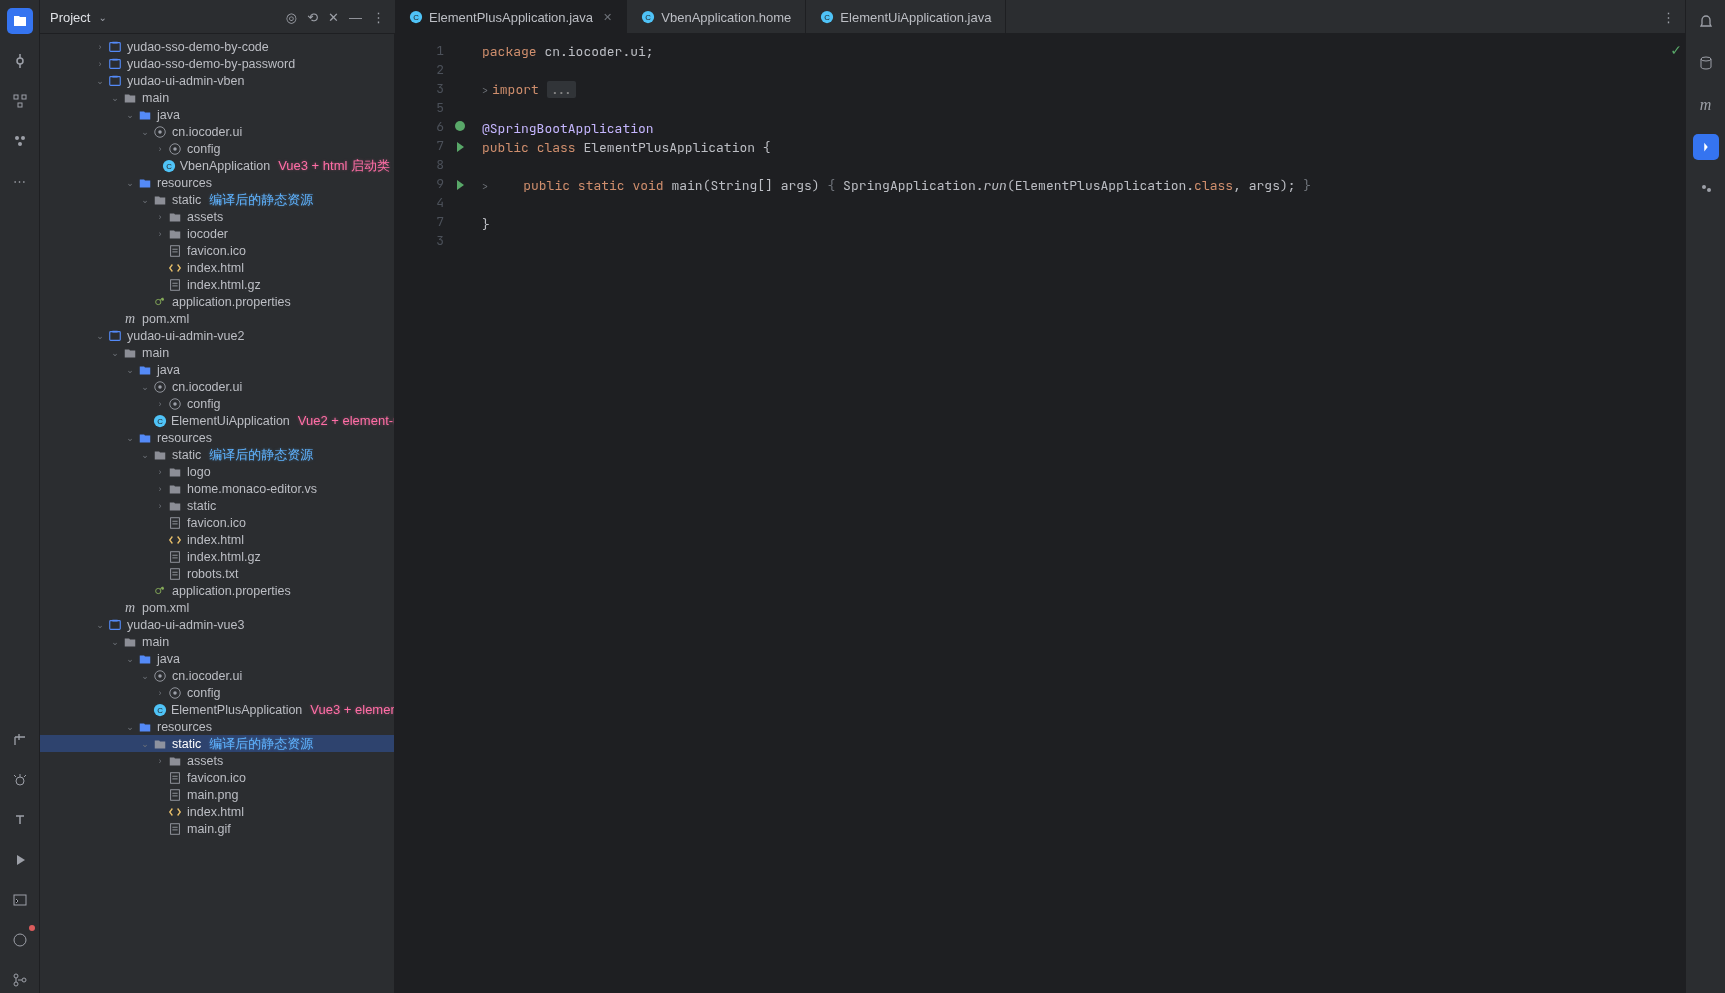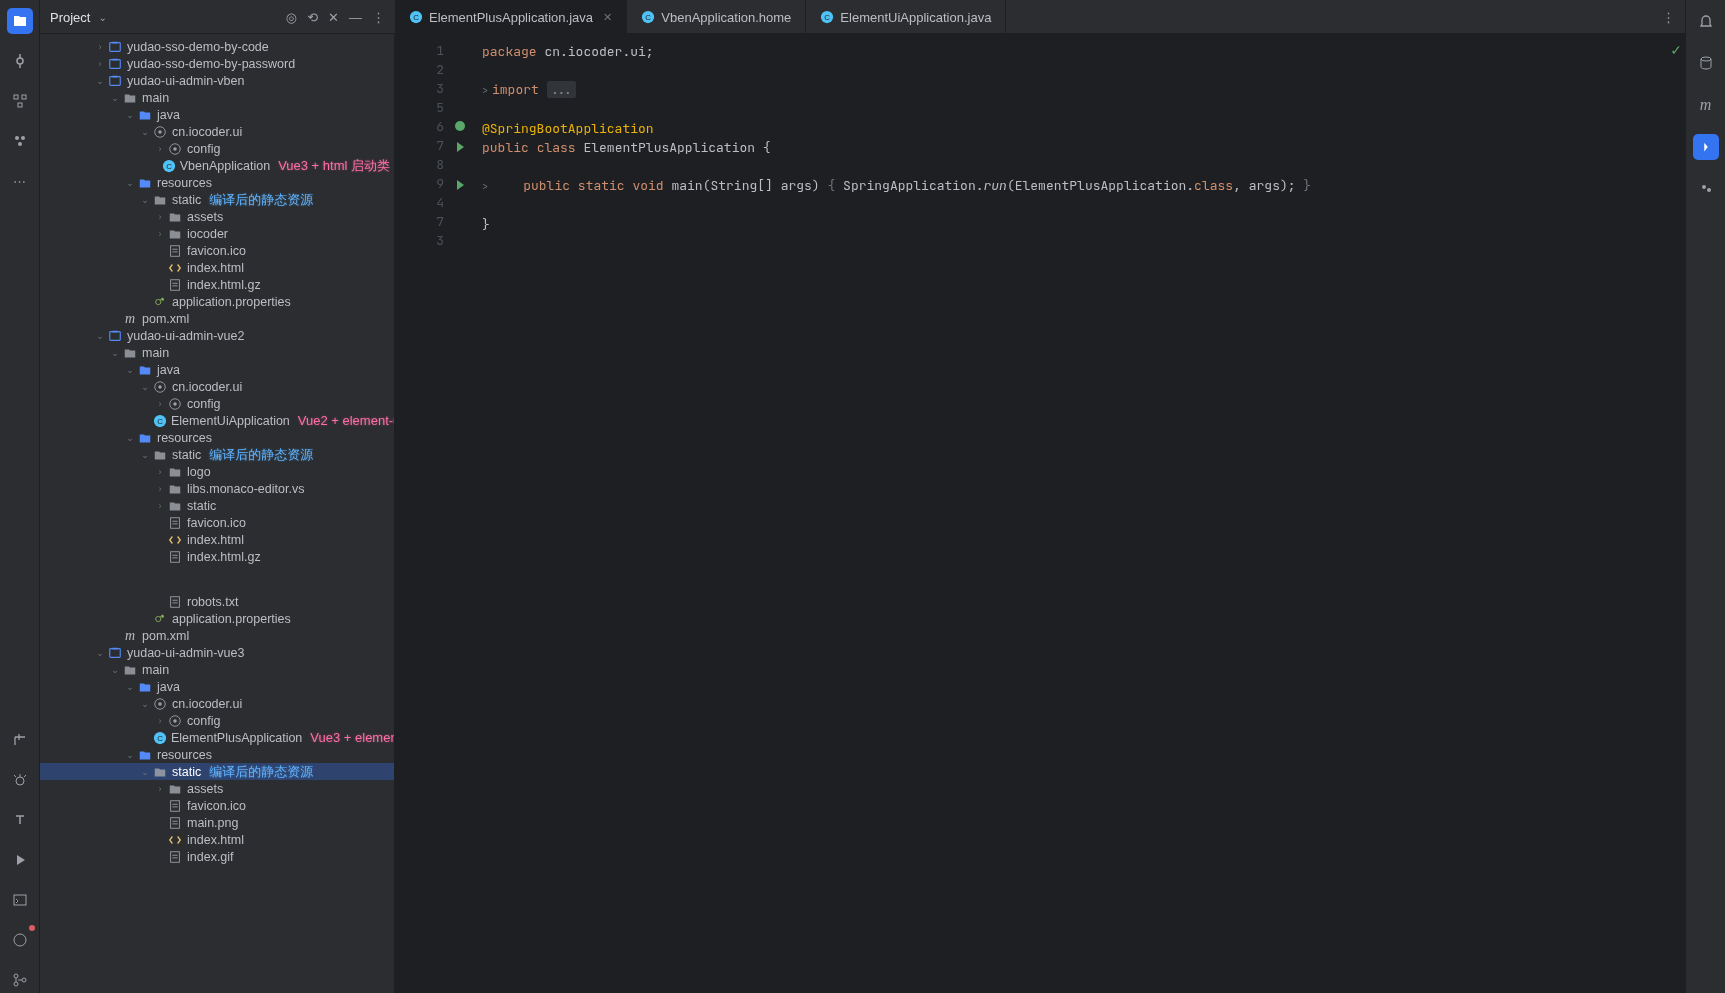--- a/index.html
+++ b/index.html
@@ -130,21 +130,21 @@
   flex: 1;
   padding: 8px 0 0 12px;
   font-family: "JetBrains Mono", Menlo, monospace;
   font-size: 13px;
   line-height: 19px;
   color: #bcbec4;
   white-space: pre;
 }
 .fold { color: #6f737a; font-size: 10px; margin-right: 4px; }
 .kw { color: #cf8e6d; }
-.ann { color: #eab308; }
+.ann { color: #c4b5fd; }
 .cls { color: #bcbec4; }
 .mtd { font-style: italic; color: #bcbec4; }
 .fade { background: #313438; padding: 0 3px; border-radius: 2px; color: #888; }
 .hint { color: #6f737a; }
 
 .editor-right {
   width: 18px;
   background: #1e1f22;
   padding-top: 8px;
   display: flex; flex-direction: column; align-items: center;
@@ -536,21 +536,21 @@
           </span>
           <span class="label">logo</span>
         </div>
         <div class="node" style="padding-left: 113px;">
           <span class="arrow">›</span>
           <span class="ic">
             <svg width="14" height="14" viewBox="0 0 16 16">
               <path fill="#9da0a8" d="M2 4h5l1 1h6v8H2z" opacity=".85"></path>
             </svg>
           </span>
-          <span class="label">libs.monaco-editor.vs</span>
+          <span class="label">home.monaco-editor.vs</span>
         </div>
         <div class="node" style="padding-left: 113px;">
           <span class="arrow">›</span>
           <span class="ic">
             <svg width="14" height="14" viewBox="0 0 16 16">
               <path fill="#9da0a8" d="M2 4h5l1 1h6v8H2z" opacity=".85"></path>
             </svg>
           </span>
           <span class="label">static</span>
         </div>
@@ -576,21 +576,21 @@
         <div class="node" style="padding-left: 113px;">
           <span class="arrow"></span>
           <span class="ic">
             <svg width="14" height="14" viewBox="0 0 16 16">
               <rect x="3" y="2" width="10" height="12" fill="none" stroke="#9da0a8"></rect>
               <path stroke="#9da0a8" d="M5 6h6M5 9h6"></path>
             </svg>
           </span>
           <span class="label">index.html.gz</span>
         </div>
-        <div class="node" style="padding-left: 113px; margin-top: 28px;">
+        <div class="node" style="padding-left: 113px;">
           <span class="arrow"></span>
           <span class="ic">
             <svg width="14" height="14" viewBox="0 0 16 16">
               <rect x="3" y="2" width="10" height="12" fill="none" stroke="#9da0a8"></rect>
               <path stroke="#9da0a8" d="M5 6h6M5 9h6"></path>
             </svg>
           </span>
           <span class="label">robots.txt</span>
         </div>
         <div class="node" style="padding-left: 98px;">
@@ -728,21 +728,21 @@
           <span class="label">index.html</span>
         </div>
         <div class="node" style="padding-left: 113px;">
           <span class="arrow"></span>
           <span class="ic">
             <svg width="14" height="14" viewBox="0 0 16 16">
               <rect x="3" y="2" width="10" height="12" fill="none" stroke="#9da0a8"></rect>
               <path stroke="#9da0a8" d="M5 6h6M5 9h6"></path>
             </svg>
           </span>
-          <span class="label">index.gif</span>
+          <span class="label">main.gif</span>
         </div>
       </div>
 
     <div class="editor-wrap">
       <div class="gutter" id="gutter">
           <div class="gl">1</div>
           <div class="gl">2</div>
           <div class="gl">3</div>
           <div class="gl">5</div>
           <div class="gl">6<span class="mark">

